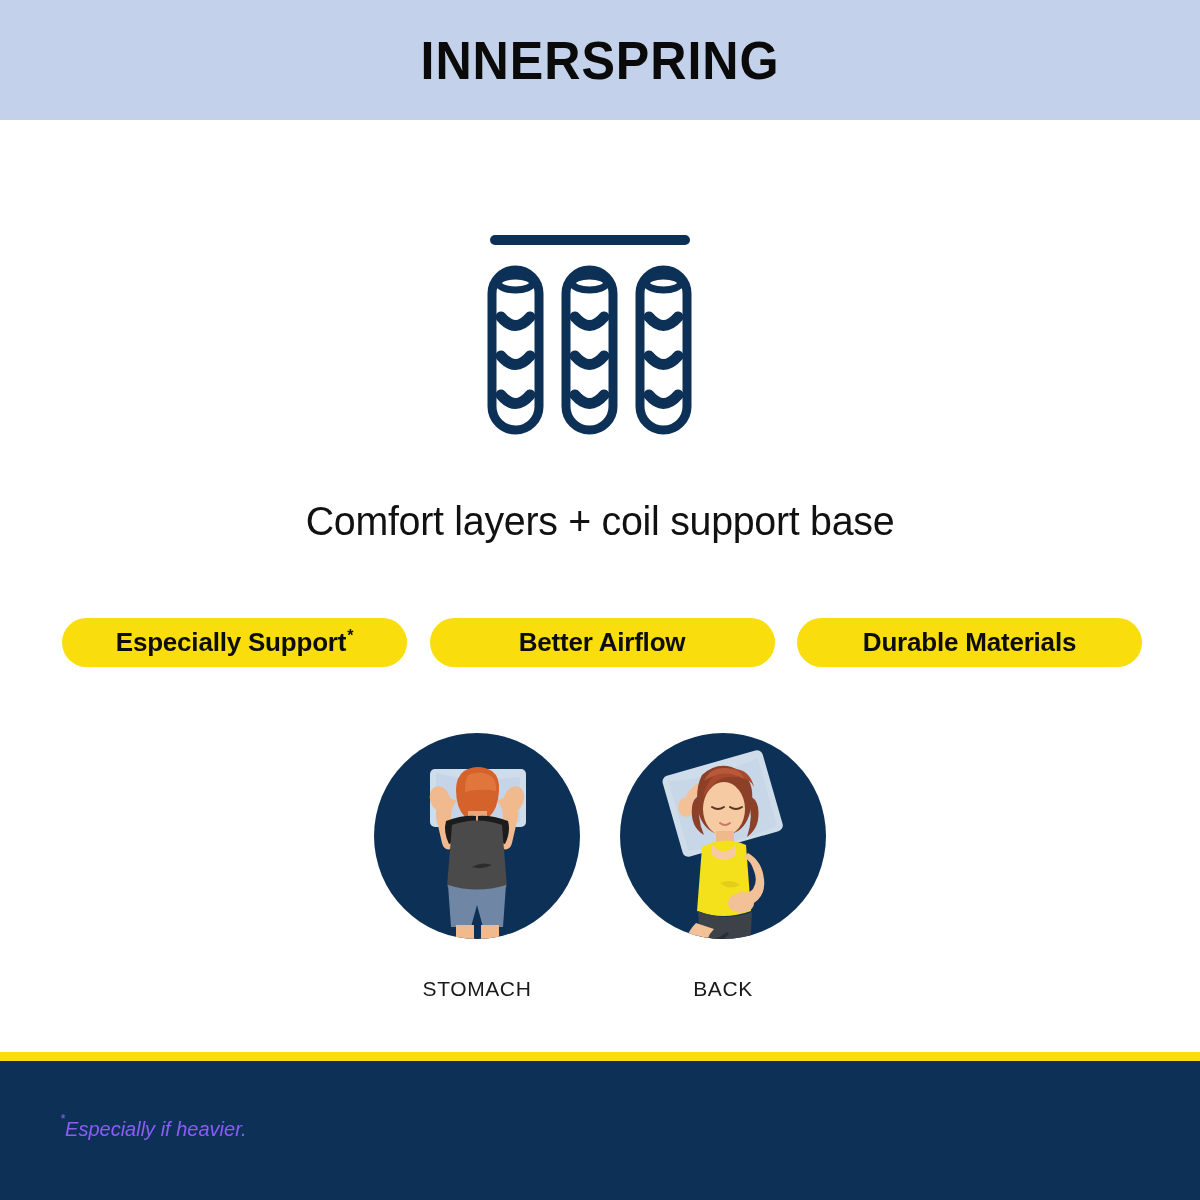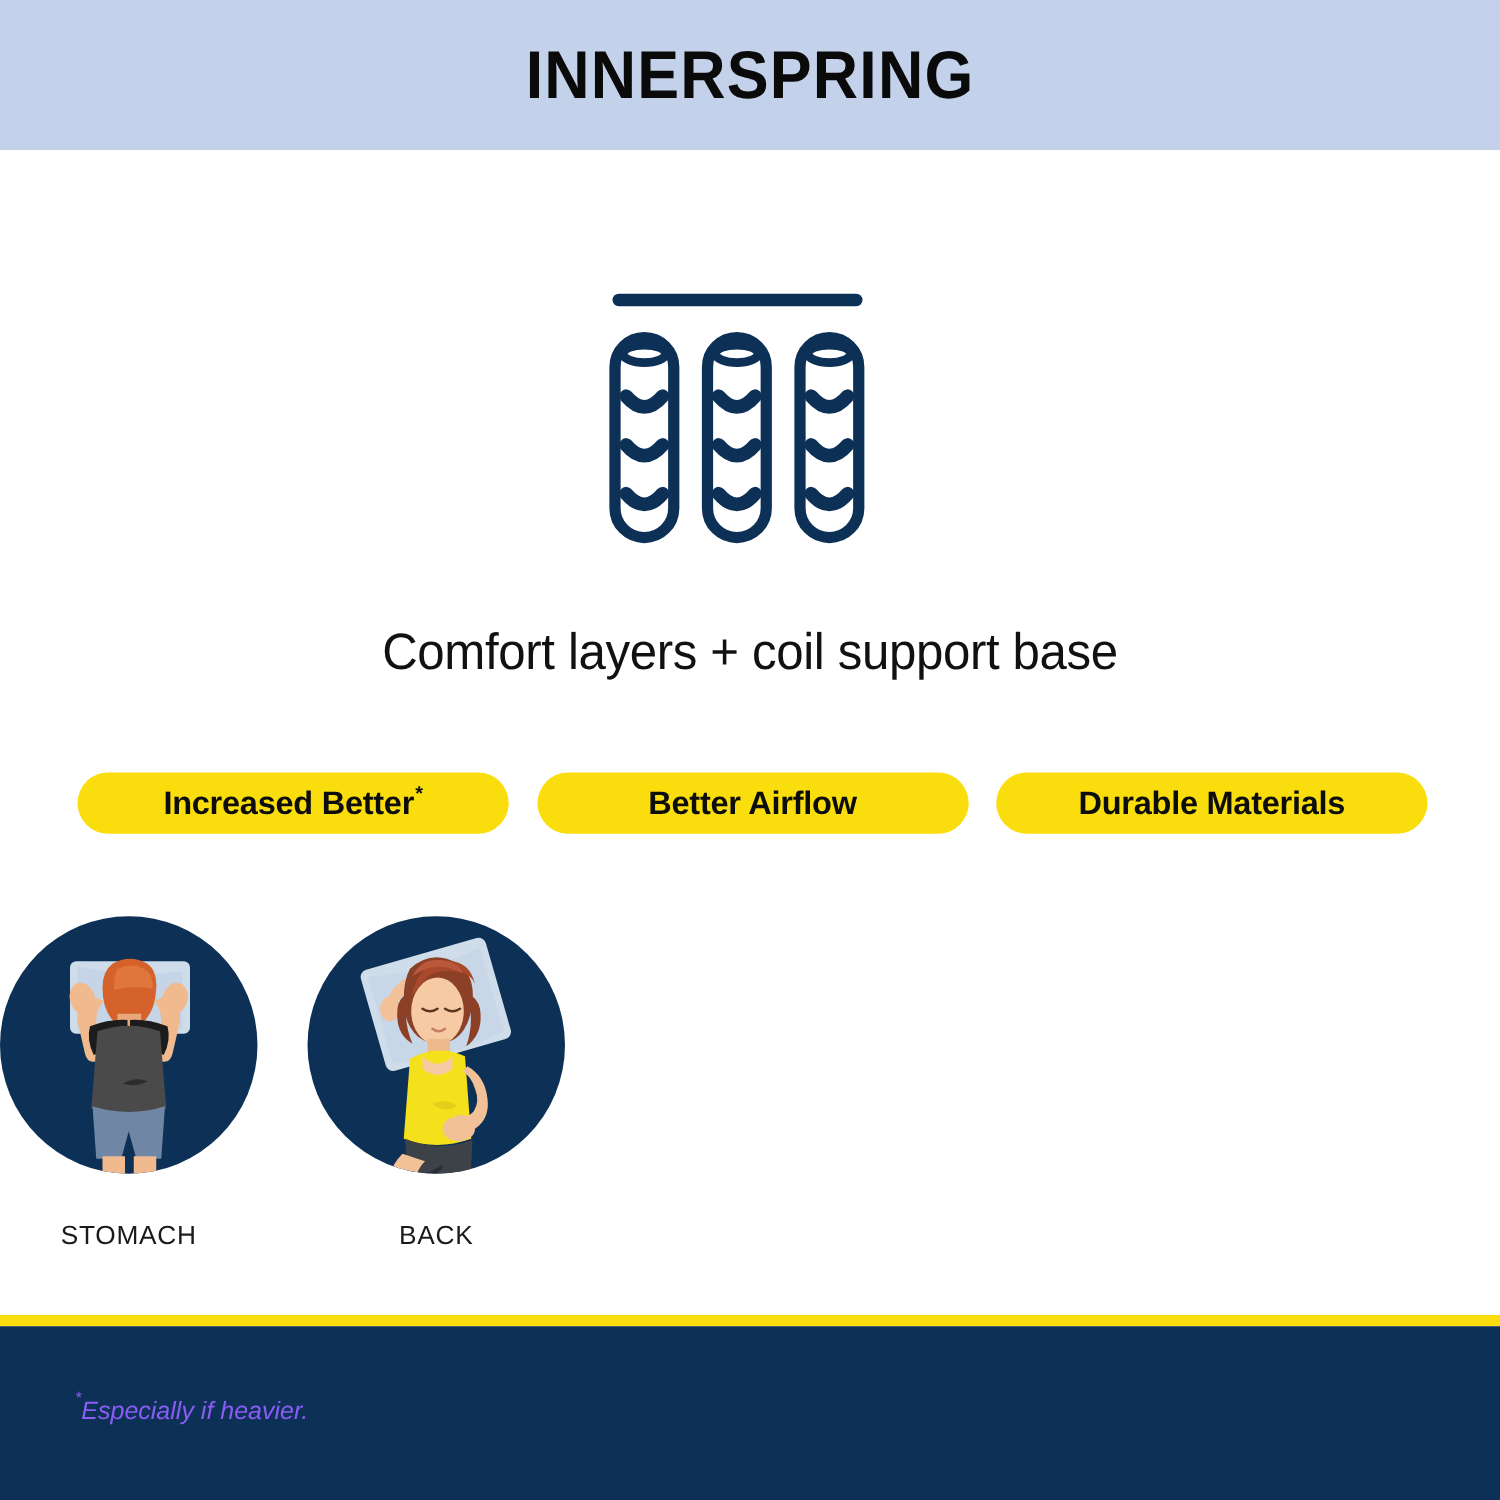--- a/index.html
+++ b/index.html
@@ -69,21 +69,21 @@
     vertical-align:super;
     line-height:0;
     position:relative;
     top:-7px;
     margin-left:1px;
   }
 
   
   .positions {
     position:absolute; left:0; top:733px; width:1200px;
-    display:flex; justify-content:flex-start; gap:40px;
+    display:flex; justify-content:center; gap:40px;
   }
   .pos-item { width:206px; display:flex; flex-direction:column; align-items:center; }
   .pos-circle {
     width:206px; height:206px; border-radius:50%;
     background:#0d3156;
     overflow:hidden;
     position:relative;
   }
   .pos-label {
     margin-top:38px;
@@ -155,21 +155,21 @@
         <path d="M169 131 q14.5 17 29 0" fill="none" stroke="#0d3156" stroke-width="11" stroke-linecap="round"></path>
         <path d="M169 170 q14.5 17 29 0" fill="none" stroke="#0d3156" stroke-width="11" stroke-linecap="round"></path>
       </g>
     </svg>
   </div>
 
   <div class="subtitle">Comfort layers + coil support base</div>
 
   <div class="pills">
     <div class="pill pill-1">
-      <span>Increased Better</span>
+      <span>Especially Support</span>
         <span class="sup">*</span>
     </div>
     <div class="pill pill-3">
       <span>Better Airflow</span>
     </div>
     <div class="pill pill-2">
       <span>Durable Materials</span>
     </div>
   </div>
 

